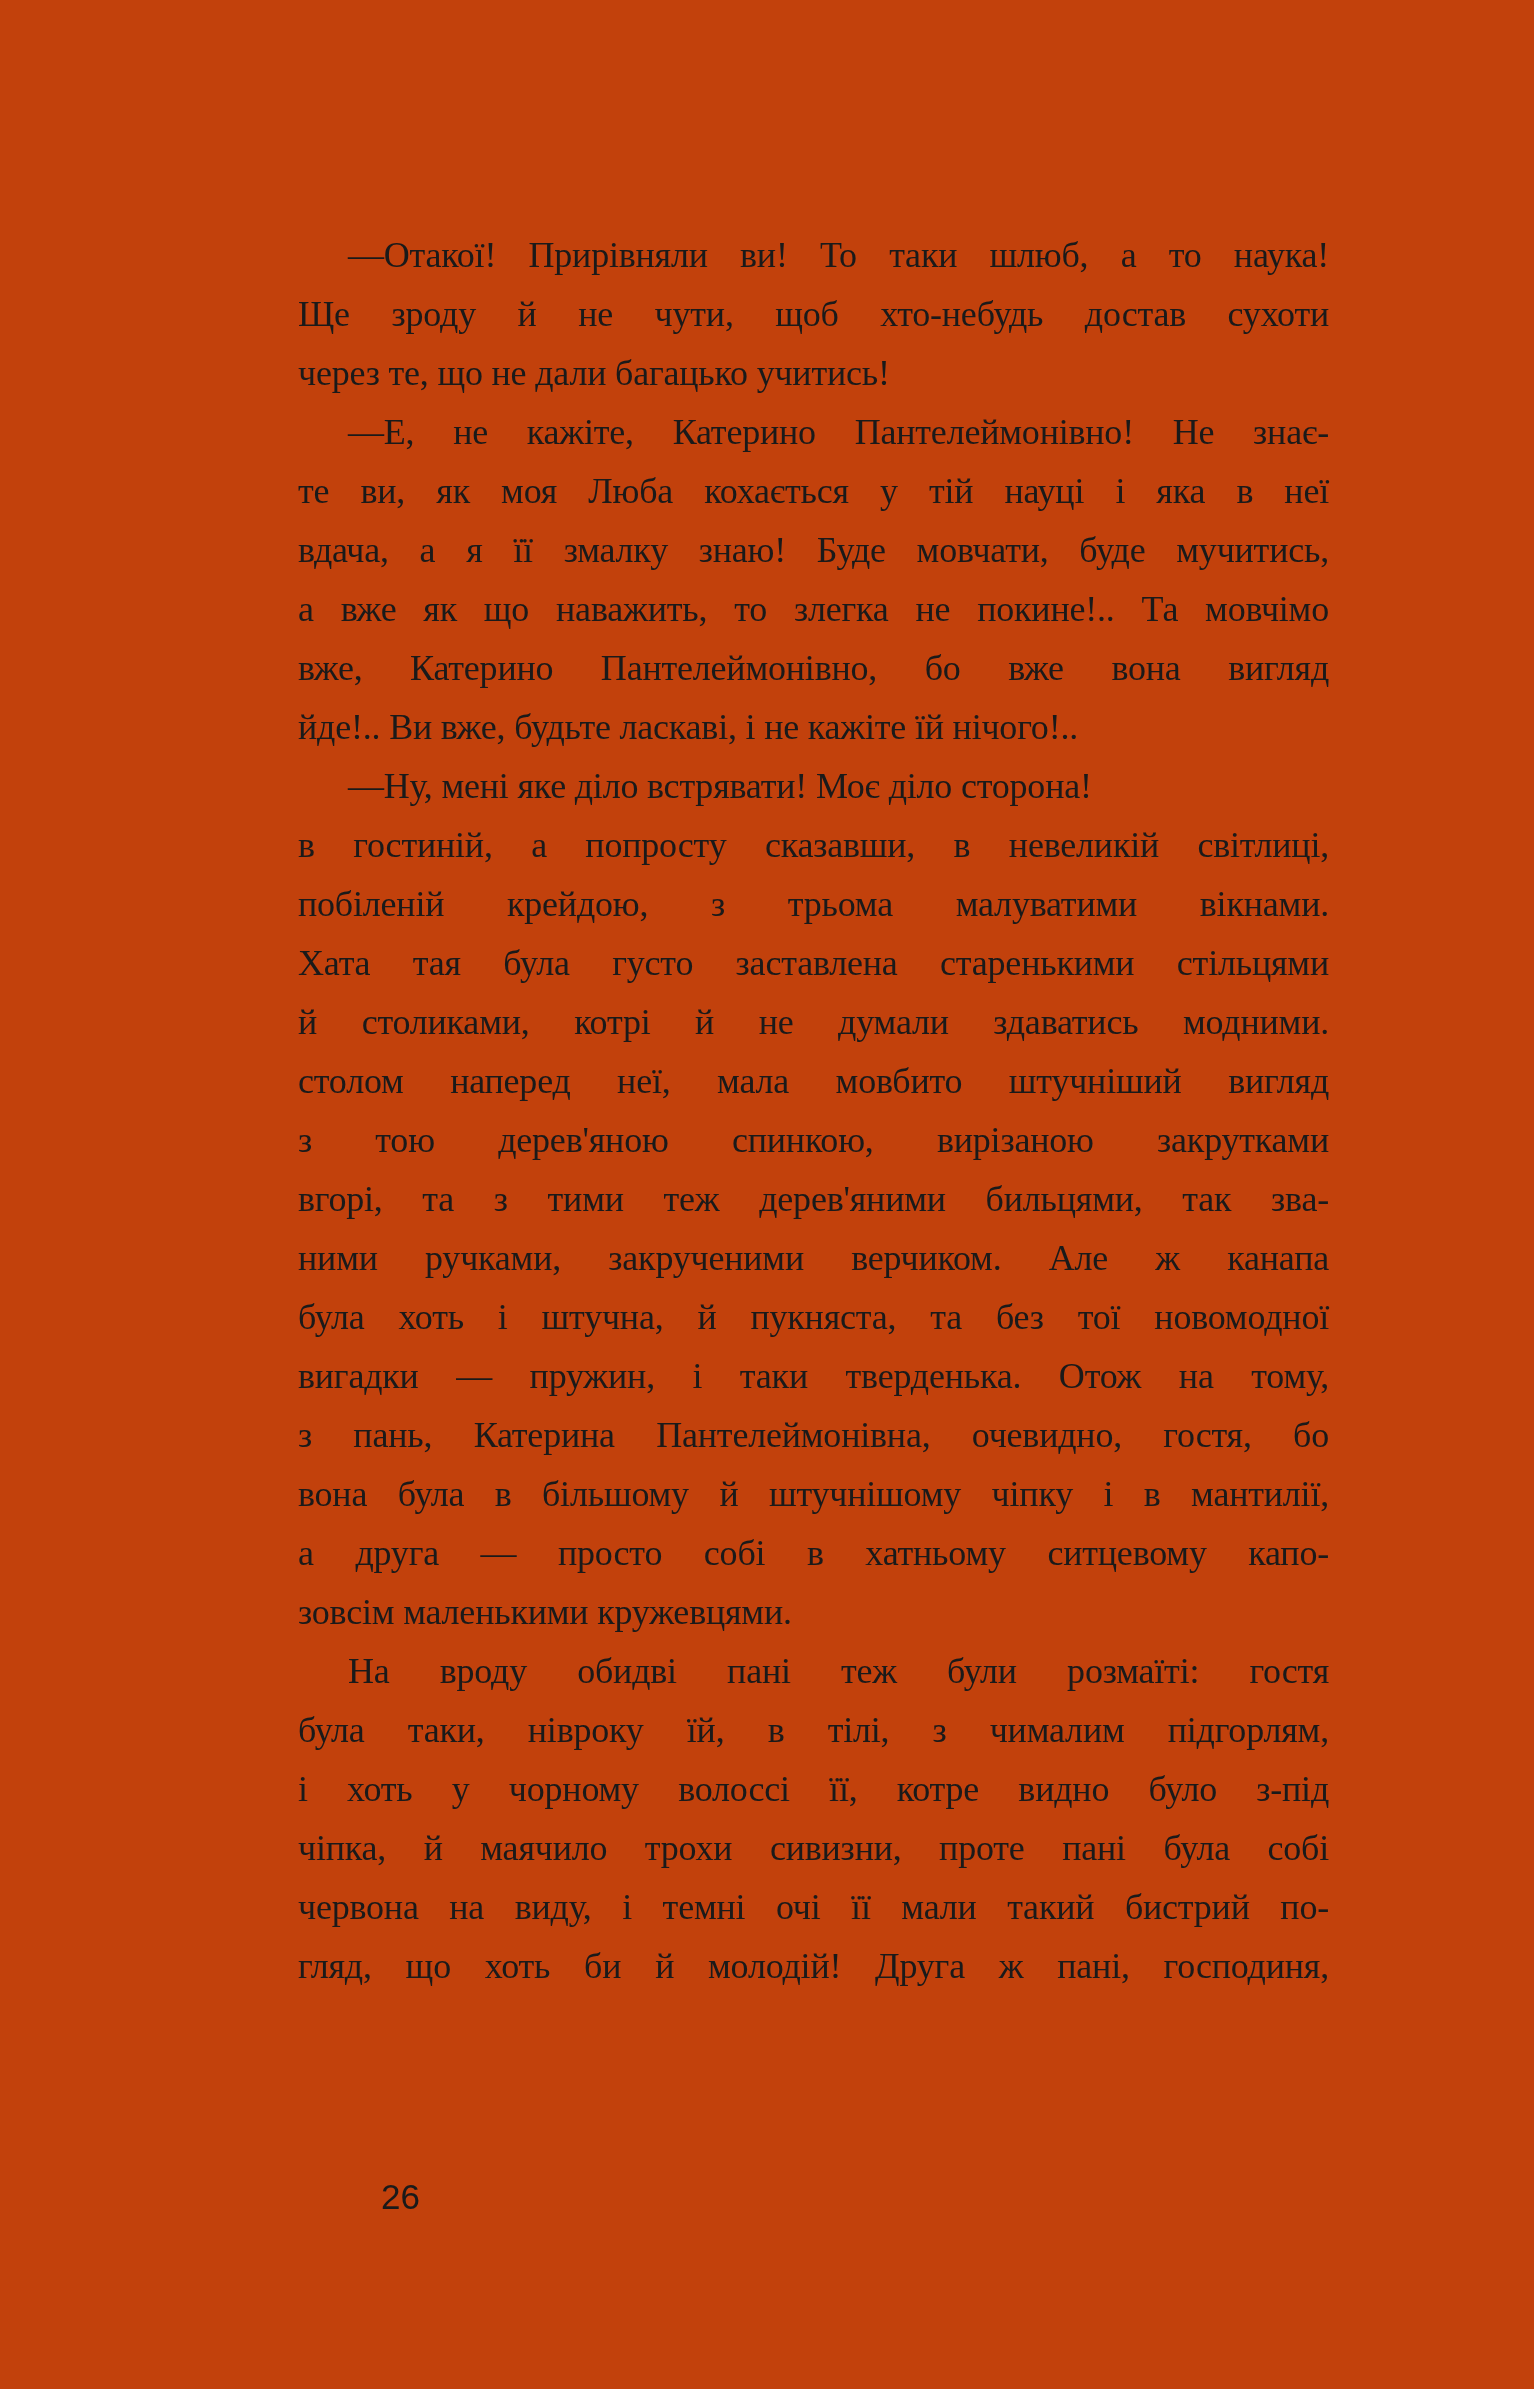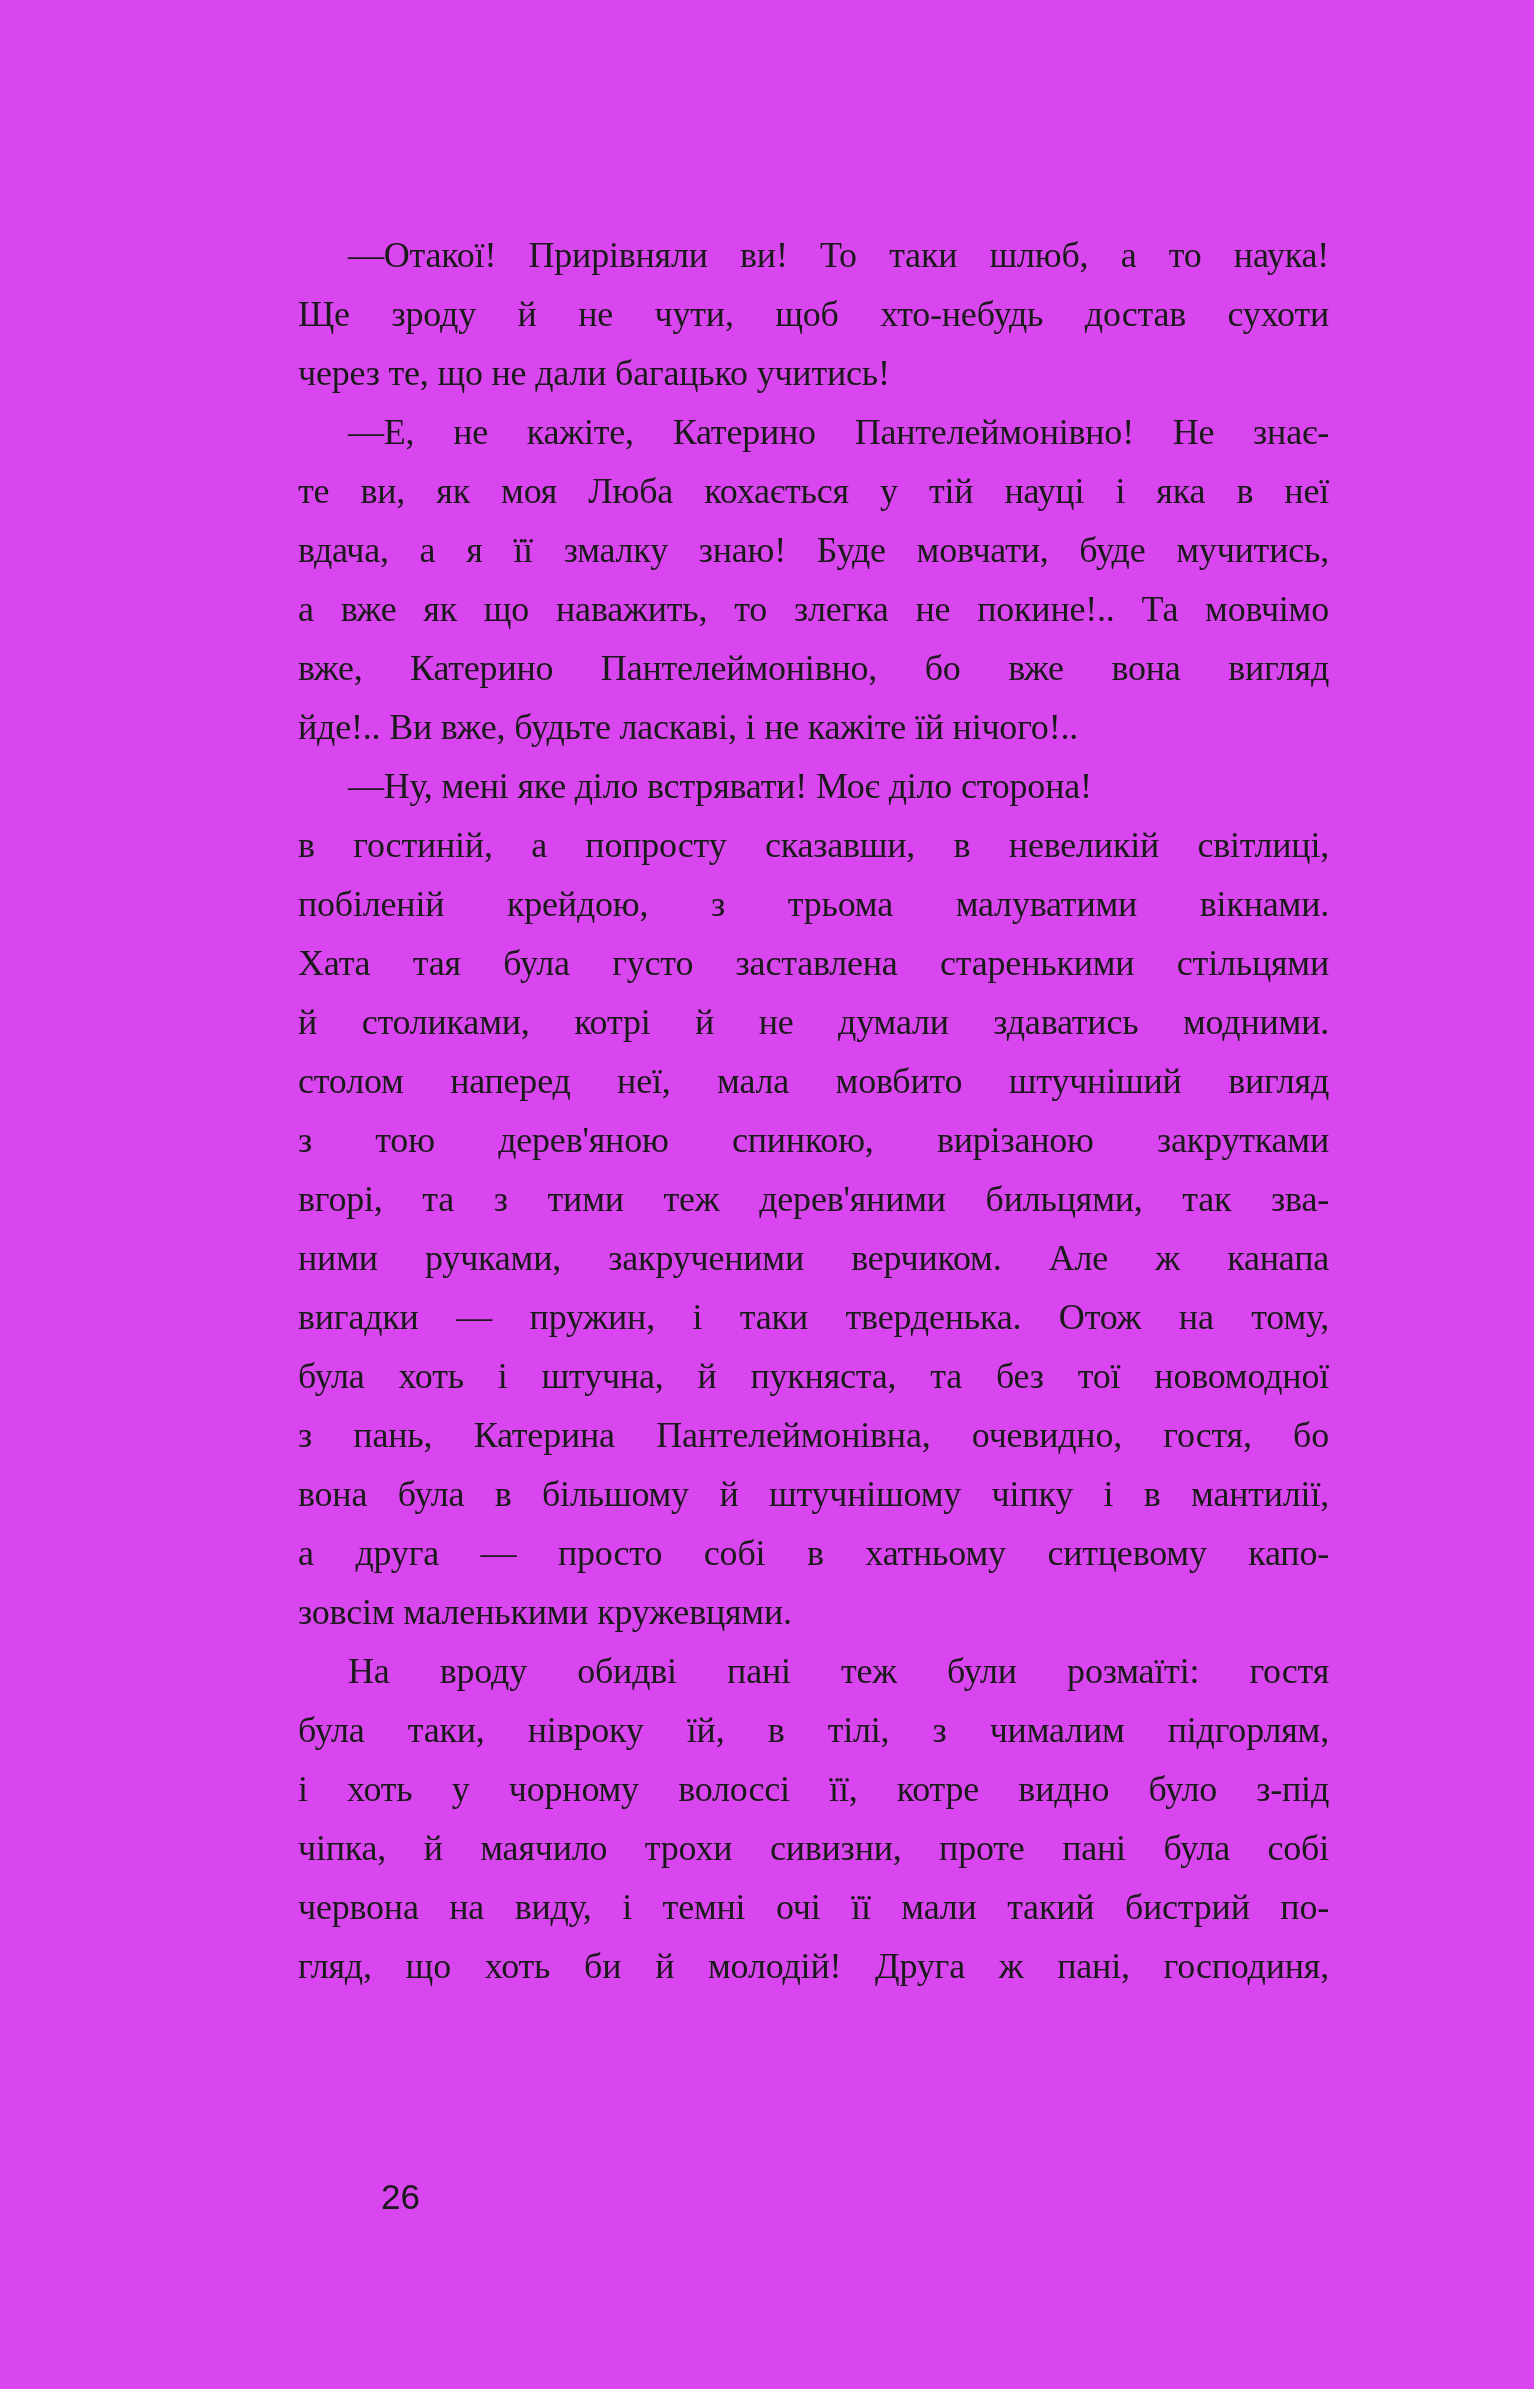--- a/index.html
+++ b/index.html
@@ -12,21 +12,21 @@
     height: 2389px;
     position: relative;
     overflow: hidden;
   }
   .page {
     position: absolute;
     left: 0;
     top: 0;
     width: 1535px;
     height: 2389px;
-    background: #d946ef;
+    background: #c2410c;
   }
   .text-block {
     position: absolute;
     left: 298px;
     top: 226px;
     width: 1031px;
   }
   .line {
     display: block;
     height: 59px;
@@ -83,22 +83,22 @@
     <div class="line last"><span>йде!.. Ви вже, будьте ласкаві, і не кажіте їй нічого!..</span></div>
     <div class="line indent last"><span>—Ну, мені яке діло встрявати! Моє діло сторона!</span></div>
     <div class="line"><span>в гостиній, а попросту сказавши, в невеликій світлиці,</span></div>
     <div class="line"><span>побіленій крейдою, з трьома малуватими вікнами.</span></div>
     <div class="line"><span>Хата тая була густо заставлена старенькими стільцями</span></div>
     <div class="line"><span>й столиками, котрі й не думали здаватись модними.</span></div>
     <div class="line"><span>столом наперед неї, мала мовбито штучніший вигляд</span></div>
     <div class="line"><span>з тою дерев'яною спинкою, вирізаною закрутками</span></div>
     <div class="line"><span>вгорі, та з тими теж дерев'яними бильцями, так зва-</span></div>
     <div class="line"><span>ними ручками, закрученими верчиком. Але ж канапа</span></div>
+    <div class="line"><span>була хоть і штучна, й пукняста, та без тої новомодної</span></div>
     <div class="line"><span>вигадки — пружин, і таки тверденька. Отож на тому,</span></div>
-    <div class="line"><span>була хоть і штучна, й пукняста, та без тої новомодної</span></div>
     <div class="line"><span>з пань, Катерина Пантелеймонівна, очевидно, гостя, бо</span></div>
     <div class="line"><span>вона була в більшому й штучнішому чіпку і в мантилії,</span></div>
     <div class="line"><span>а друга — просто собі в хатньому ситцевому капо-</span></div>
     <div class="line last"><span>зовсім маленькими кружевцями.</span></div>
     <div class="line indent"><span>На вроду обидві пані теж були розмаїті: гостя</span></div>
     <div class="line"><span>була таки, нівроку їй, в тілі, з чималим підгорлям,</span></div>
     <div class="line"><span>і хоть у чорному волоссі її, котре видно було з-під</span></div>
     <div class="line"><span>чіпка, й маячило трохи сивизни, проте пані була собі</span></div>
     <div class="line"><span>червона на виду, і темні очі її мали такий бистрий по-</span></div>
     <div class="line"><span>гляд, що хоть би й молодій! Друга ж пані, господиня,</span></div>

